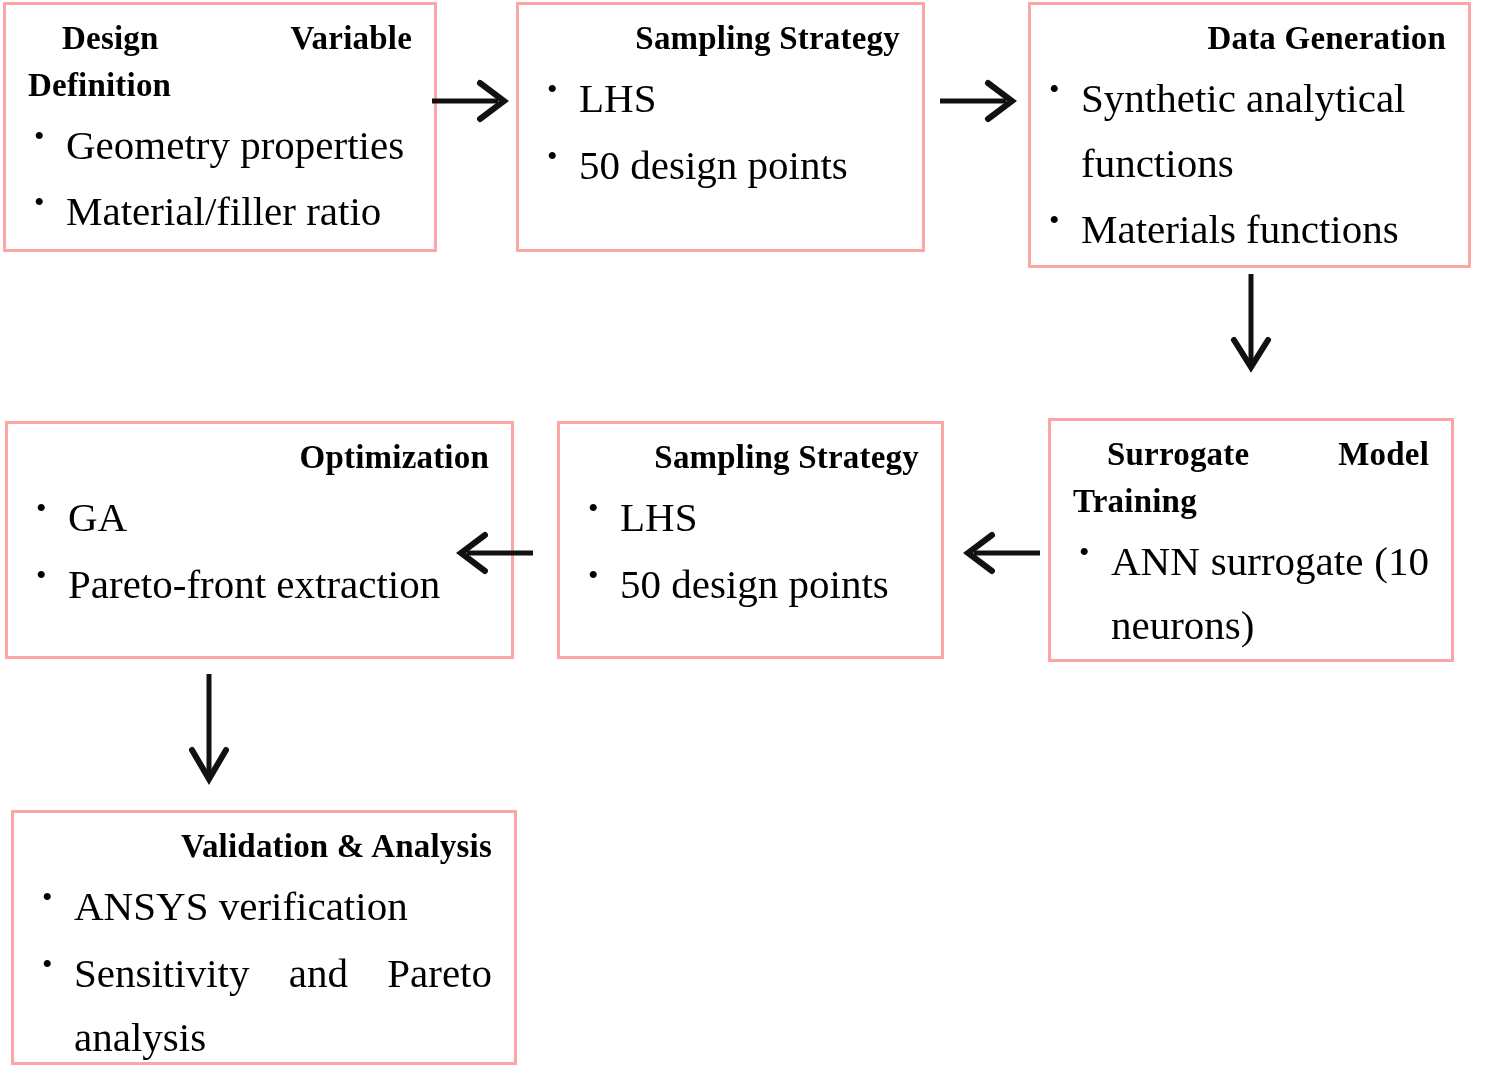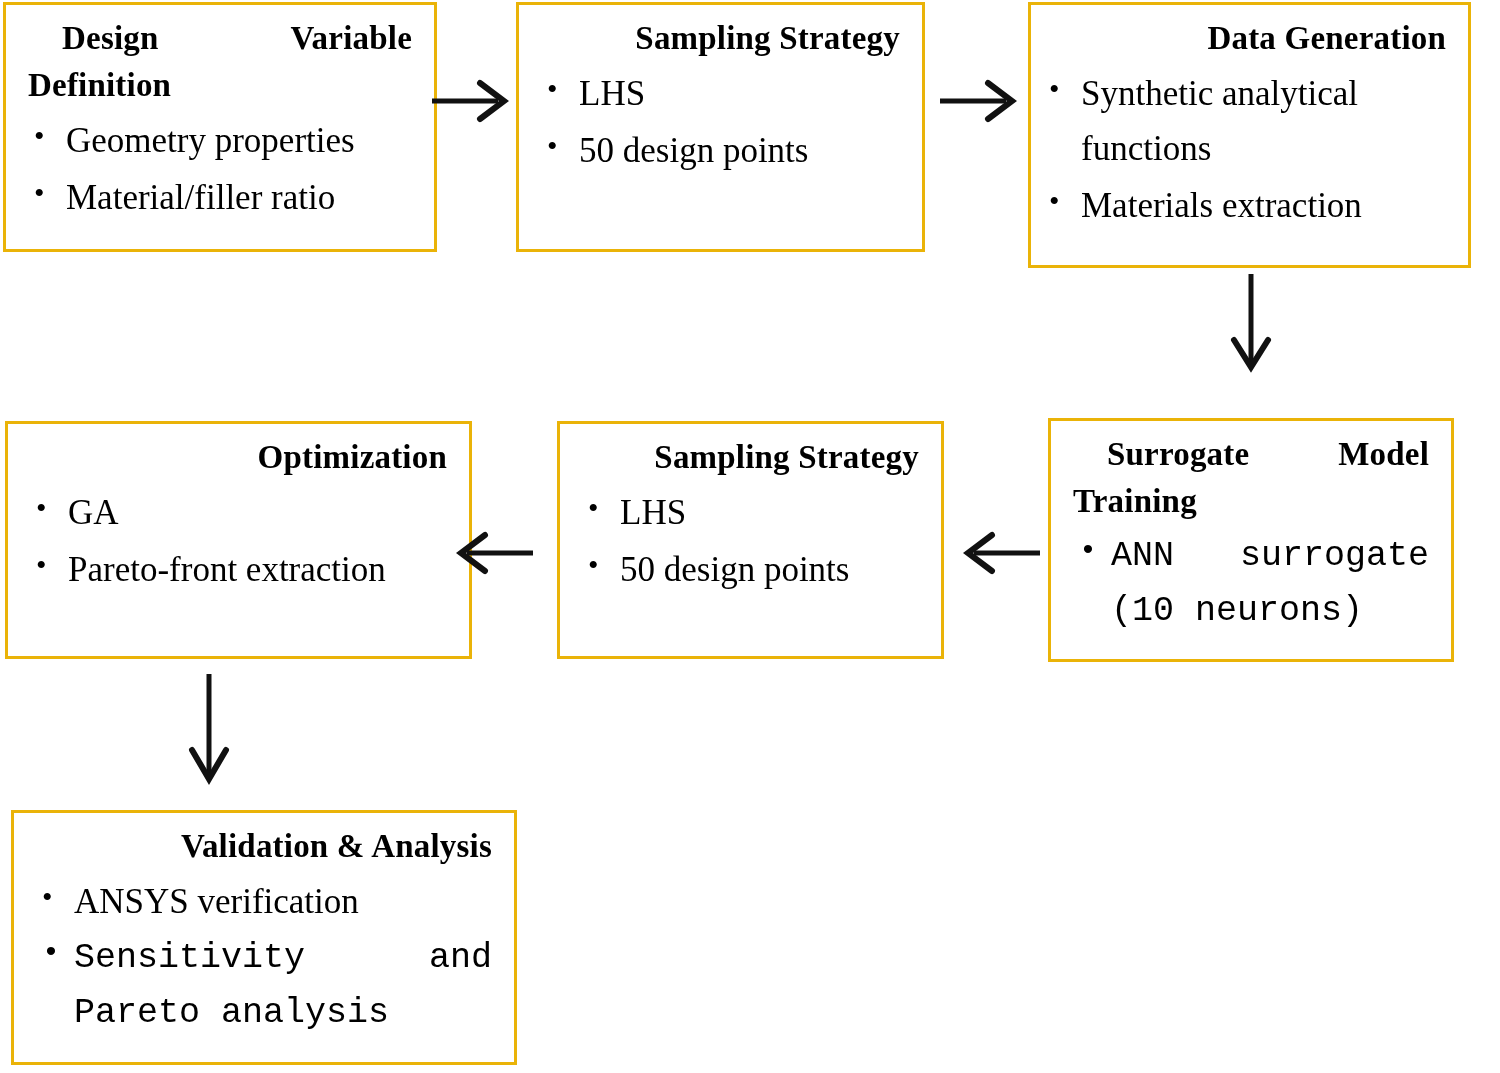--- a/index.html
+++ b/index.html
@@ -18,21 +18,21 @@
     width: 1500px;
     height: 1073px;
     background: #ffffff;
     overflow: hidden;
   }
 
   
   .box {
     position: absolute;
     box-sizing: border-box;
-    border: 3px solid #eab308;
+    border: 3px solid #fca5a5;
     background: #ffffff;
     padding: 10px 22px 10px 22px;
   }
 
   .box-title {
     font-weight: bold;
     font-size: 33px;
     line-height: 1.42;
     text-align: right;
     margin: 0 0 4px 0;
@@ -45,47 +45,46 @@
     text-indent: 34px;
   }
 
   .bullets {
     list-style: none;
     margin: 0;
     padding: 0;
   }
   .bullets li {
     position: relative;
-    font-size: 35px;
+    font-size: 41px;
     line-height: 1.58;
     padding-left: 38px;
     margin: 0 0 2px 0;
     text-align: left;
   }
   .bullets li.justified {
     text-align: justify;
     text-align-last: left;
-    font-family: Liberation Mono, monospace;
   }
   .bullets li::before {
     content: "\2022";
     position: absolute;
     left: 6px;
     top: -1px;
     font-size: 30px;
     line-height: 1.58;
   }
 
   
   #box-design-variable   { left: 3px;    top: 2px;    width: 434px; height: 250px; }
   #box-sampling-1        { left: 516px;  top: 2px;    width: 409px; height: 250px; }
   #box-data-generation   { left: 1028px; top: 2px;    width: 443px; height: 266px; padding-left: 12px; }
   #box-surrogate         { left: 1048px; top: 418px;  width: 406px; height: 244px; }
   #box-sampling-2        { left: 557px;  top: 421px;  width: 387px; height: 238px; }
-  #box-optimization      { left: 5px;    top: 421px;  width: 467px; height: 238px; }
+  #box-optimization      { left: 5px;    top: 421px;  width: 509px; height: 238px; }
   #box-validation        { left: 11px;   top: 810px;  width: 506px; height: 255px; }
 
   
   .arrow {
     position: absolute;
   }
   .arrow svg { display: block; overflow: visible; }
 
   #arrow-dv-to-sampling1   { left: 430px;  top: 78px;  }
   #arrow-sampling1-to-data { left: 938px;  top: 78px;  }
@@ -112,21 +111,21 @@
     <ul class="bullets">
       <li>LHS</li>
       <li>50 design points</li>
     </ul>
   </div>
 
   <div class="box" id="box-data-generation">
     <div class="box-title">Data Generation</div>
     <ul class="bullets">
       <li>Synthetic analytical functions</li>
-      <li>Materials extraction</li>
+      <li>Materials functions</li>
     </ul>
   </div>
 
   <div class="box" id="box-surrogate">
     <div class="box-title justified">Surrogate Model Training</div>
     <ul class="bullets">
       <li class="justified">ANN surrogate (10 neurons)</li>
     </ul>
   </div>
 

